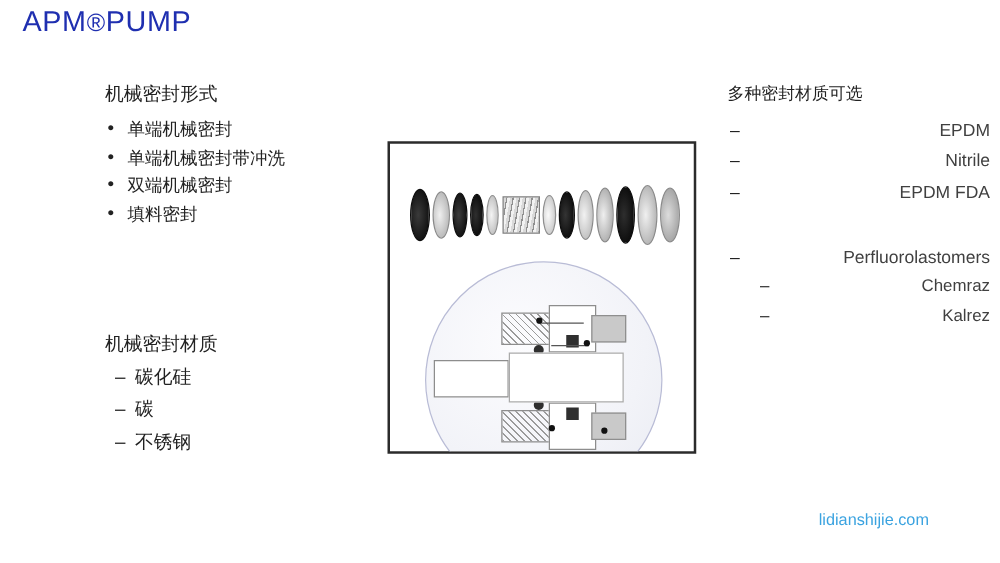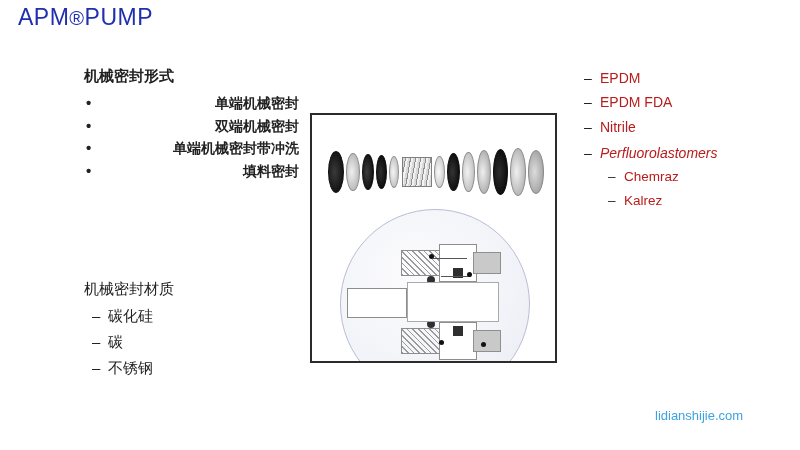--- a/index.html
+++ b/index.html
@@ -30,51 +30,50 @@
     letter-spacing: 0.5px;
     white-space: nowrap;
   }
   .brand .reg { font-size: 20px; }
 
   
   .left-col {
     position: absolute;
     left: 84px; top: 65px;
     width: 215px;
-    font-weight: bold;
   }
   .sec-title {
     font-size: 15px;
     color: #222;
     margin: 0 0 6px 0;
     line-height: 1.4;
   }
   ul.bullets {
     list-style: none;
-    margin: 0; padding: 0; text-align: right;
+    margin: 0; padding: 0;
   }
   ul.bullets li {
     font-size: 14px;
     color: #222;
     line-height: 1.62;
     padding-left: 18px;
     position: relative;
     white-space: nowrap;
   }
   ul.bullets li::before {
     content: "\2022";
     position: absolute;
     left: 2px; top: -1px;
     font-size: 15px;
     color: #222;
   }
 
   .left-col-2 {
     position: absolute;
-    left: 84px; top: 280px;
+    left: 84px; top: 266px;
     width: 215px;
   }
   .sec-title-2 {
     font-size: 15px;
     color: #222;
     margin: 0 0 4px 0;
   }
   ul.dashes {
     list-style: none;
     margin: 0; padding: 0;
@@ -155,33 +154,34 @@
     color: #222;
     margin: 0 0 8px 0;
     white-space: nowrap;
   }
   ul.rdash {
     list-style: none;
     margin: 0; padding: 0;
   }
   ul.rdash li {
     font-size: 14px;
-    color: #b91c1c;
+    color: #404040;
     line-height: 1.74;
     padding-left: 18px;
     position: relative;
     white-space: nowrap;
+    text-align: right;
   }
   ul.rdash li::before {
     content: "\2013";
     position: absolute;
     left: 2px; top: 0;
     color: #222;
   }
-  ul.rdash li.spacer-top { margin-top: 2px; font-style: italic; }
+  ul.rdash li.spacer-top { margin-top: 28px; }
   ul.rdash li.sub {
     padding-left: 42px;
     font-size: 13.5px;
   }
   ul.rdash li.sub::before { left: 26px; }
 
   
   .watermark {
     position: absolute;
     left: 655px; top: 408px;
@@ -196,22 +196,22 @@
 <div class="slide-header">
   <div class="brand">
     <span>APM</span><span class="reg">®</span><span>PUMP</span>
   </div>
 </div>
 
 <div class="left-col">
   <p class="sec-title">机械密封形式</p>
   <ul class="bullets">
     <li>单端机械密封</li>
+    <li>单端机械密封带冲洗</li>
     <li>双端机械密封</li>
-    <li>单端机械密封带冲洗</li>
     <li>填料密封</li>
   </ul>
 </div>
 
 <div class="left-col-2">
   <p class="sec-title-2">机械密封材质</p>
   <ul class="dashes">
     <li>碳化硅</li>
     <li>碳</li>
     <li>不锈钢</li>
@@ -256,23 +256,24 @@
       <div class="dot" style="left:126px; top:62px;"></div>
       <div class="dot" style="left:98px; top:130px;"></div>
       <div class="dot" style="left:140px; top:132px;"></div>
       <div class="dot" style="left:110px; top:152px;"></div>
     </div>
 
   </div>
 </div>
 
 <div class="right-col">
+  <p class="right-title">多种密封材质可选</p>
   <ul class="rdash">
     <li>EPDM</li>
+    <li>Nitrile</li>
     <li>EPDM FDA</li>
-    <li>Nitrile</li>
     <li class="spacer-top">Perfluorolastomers</li>
     <li class="sub">Chemraz</li>
     <li class="sub">Kalrez</li>
   </ul>
 </div>
 
 <div class="watermark">lidianshijie.com</div>
 
 </body></html>

